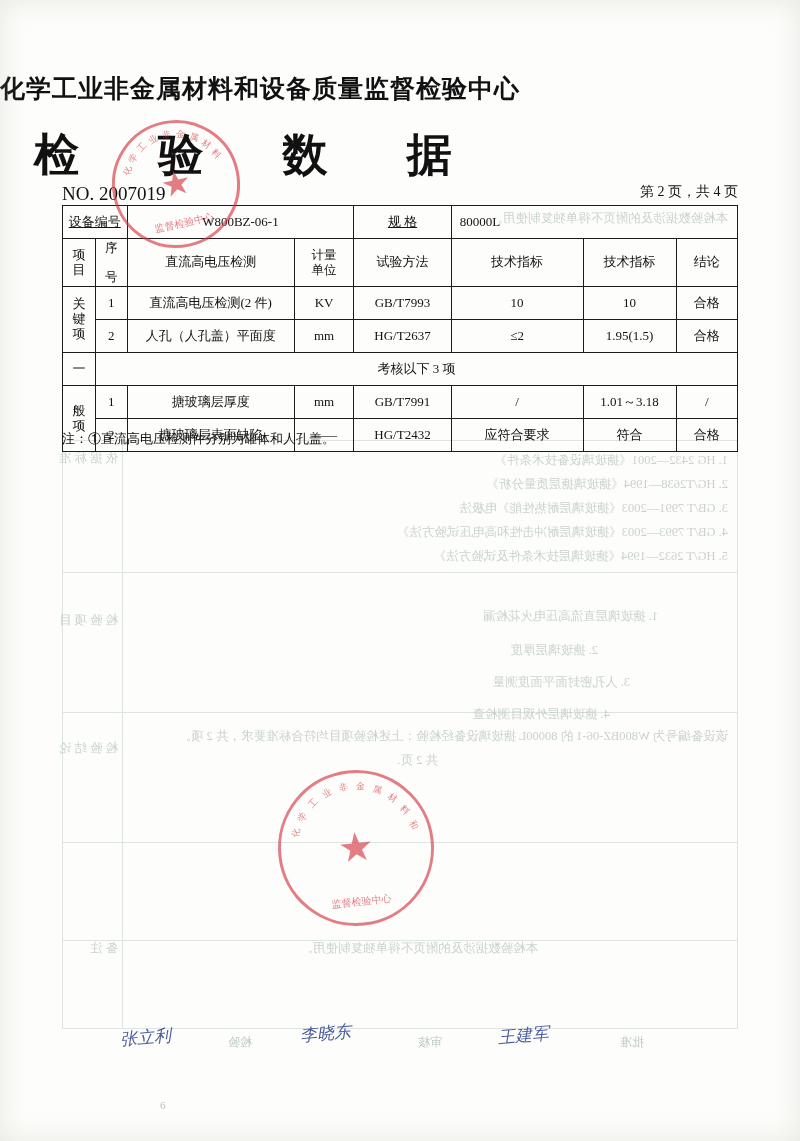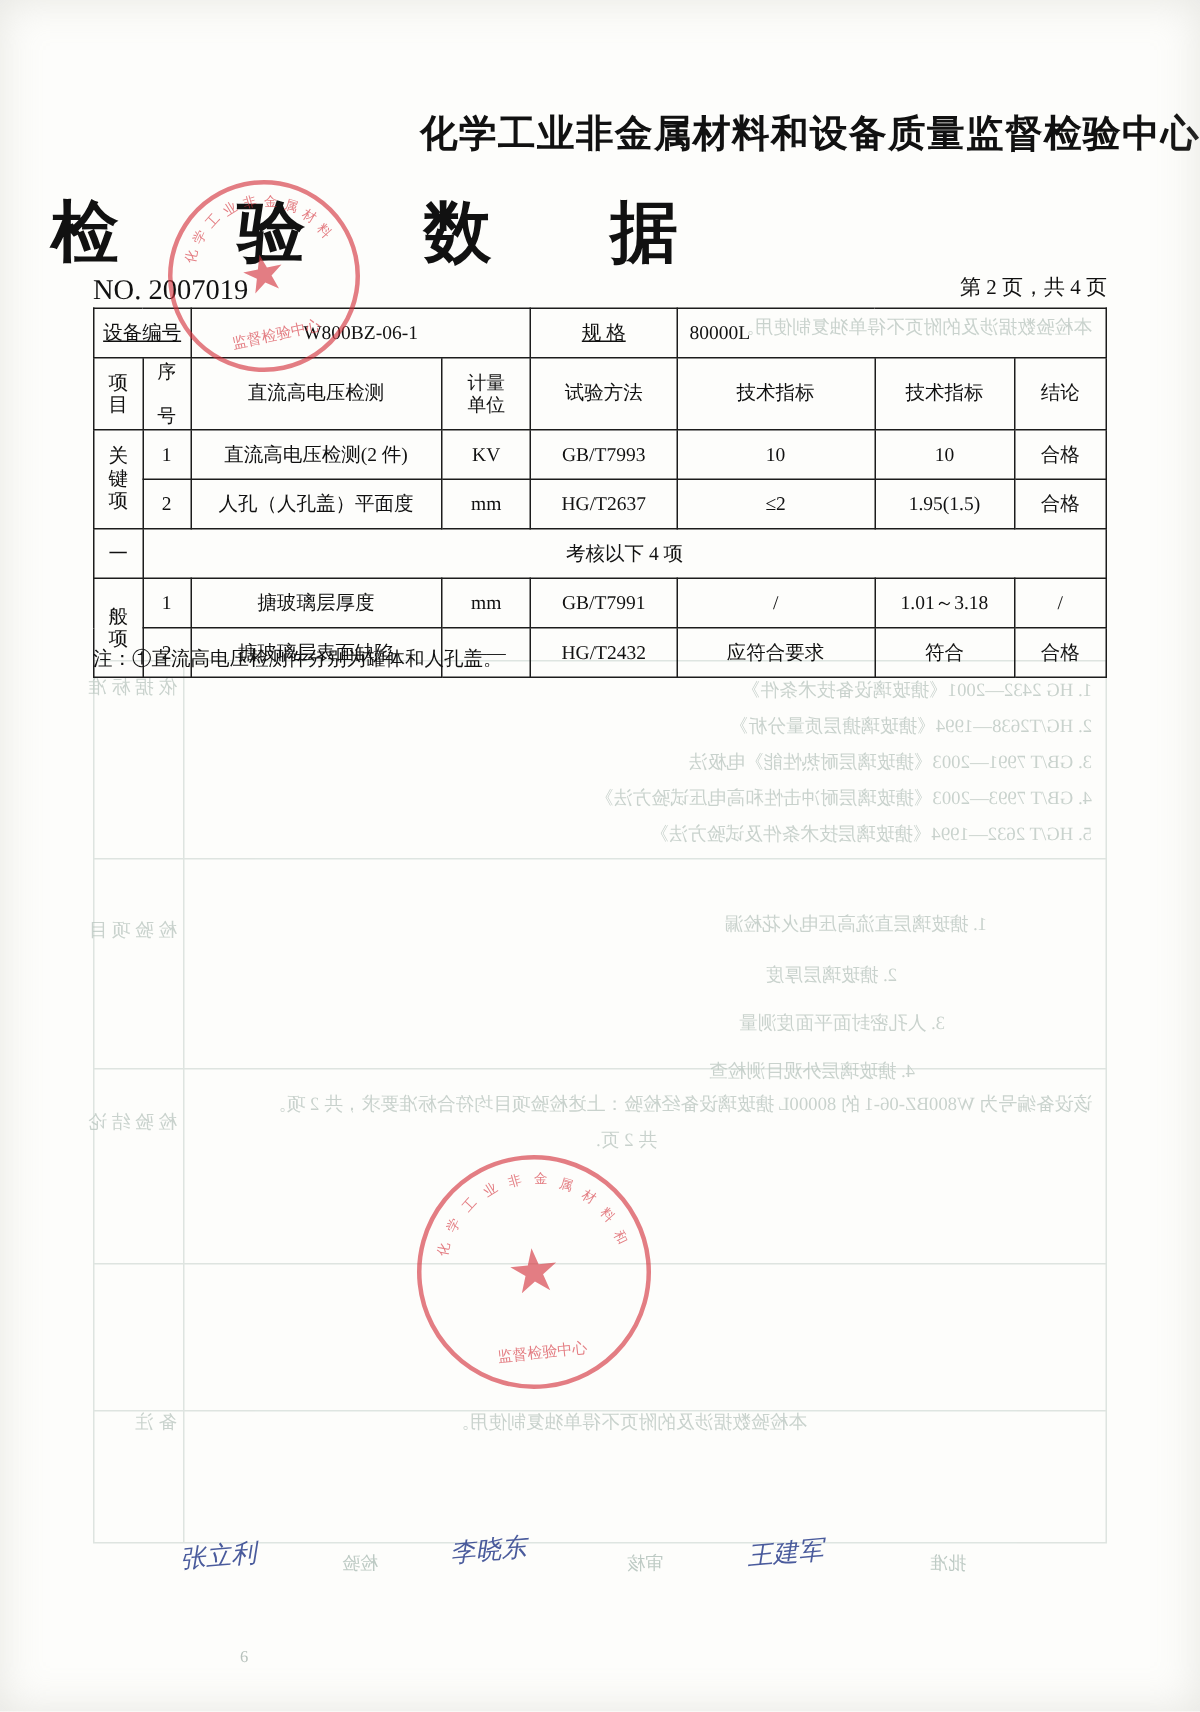--- a/index.html
+++ b/index.html
@@ -26,21 +26,21 @@
     inset: 0;
     box-shadow: inset 0 0 28px rgba(180,180,170,0.30);
     pointer-events: none;
   }
 
   .doc-title {
     position: absolute;
     top: 72px;
     left: 0;
     width: 800px;
-    text-align: right;
+    text-align: left;
     font-size: 25px;
     font-weight: bold;
     letter-spacing: 1px;
     font-family: "Liberation Serif", "DejaVu Serif", serif;
   }
   .doc-subtitle {
     position: absolute;
     top: 125px;
     left: 0;
     width: 696px;
@@ -310,21 +310,21 @@
         <td style="text-align:center;">人孔（人孔盖）平面度</td>
         <td>mm</td>
         <td>HG/T2637</td>
         <td>≤2</td>
         <td>1.95(1.5)</td>
         <td>合格</td>
       </tr>
 
       <tr style="height:22px;">
         <td class="vert">一</td>
-        <td colspan="7">考核以下 4 项</td>
+        <td colspan="7">考核以下 3 项</td>
       </tr>
 
       <tr style="height:30px;">
         <td class="vert" rowspan="2">
           <span class="vert-inner">般</span>
           <span class="vert-inner">项</span>
         </td>
         <td>1</td>
         <td style="text-align:center;">搪玻璃层厚度</td>
         <td>mm</td>

